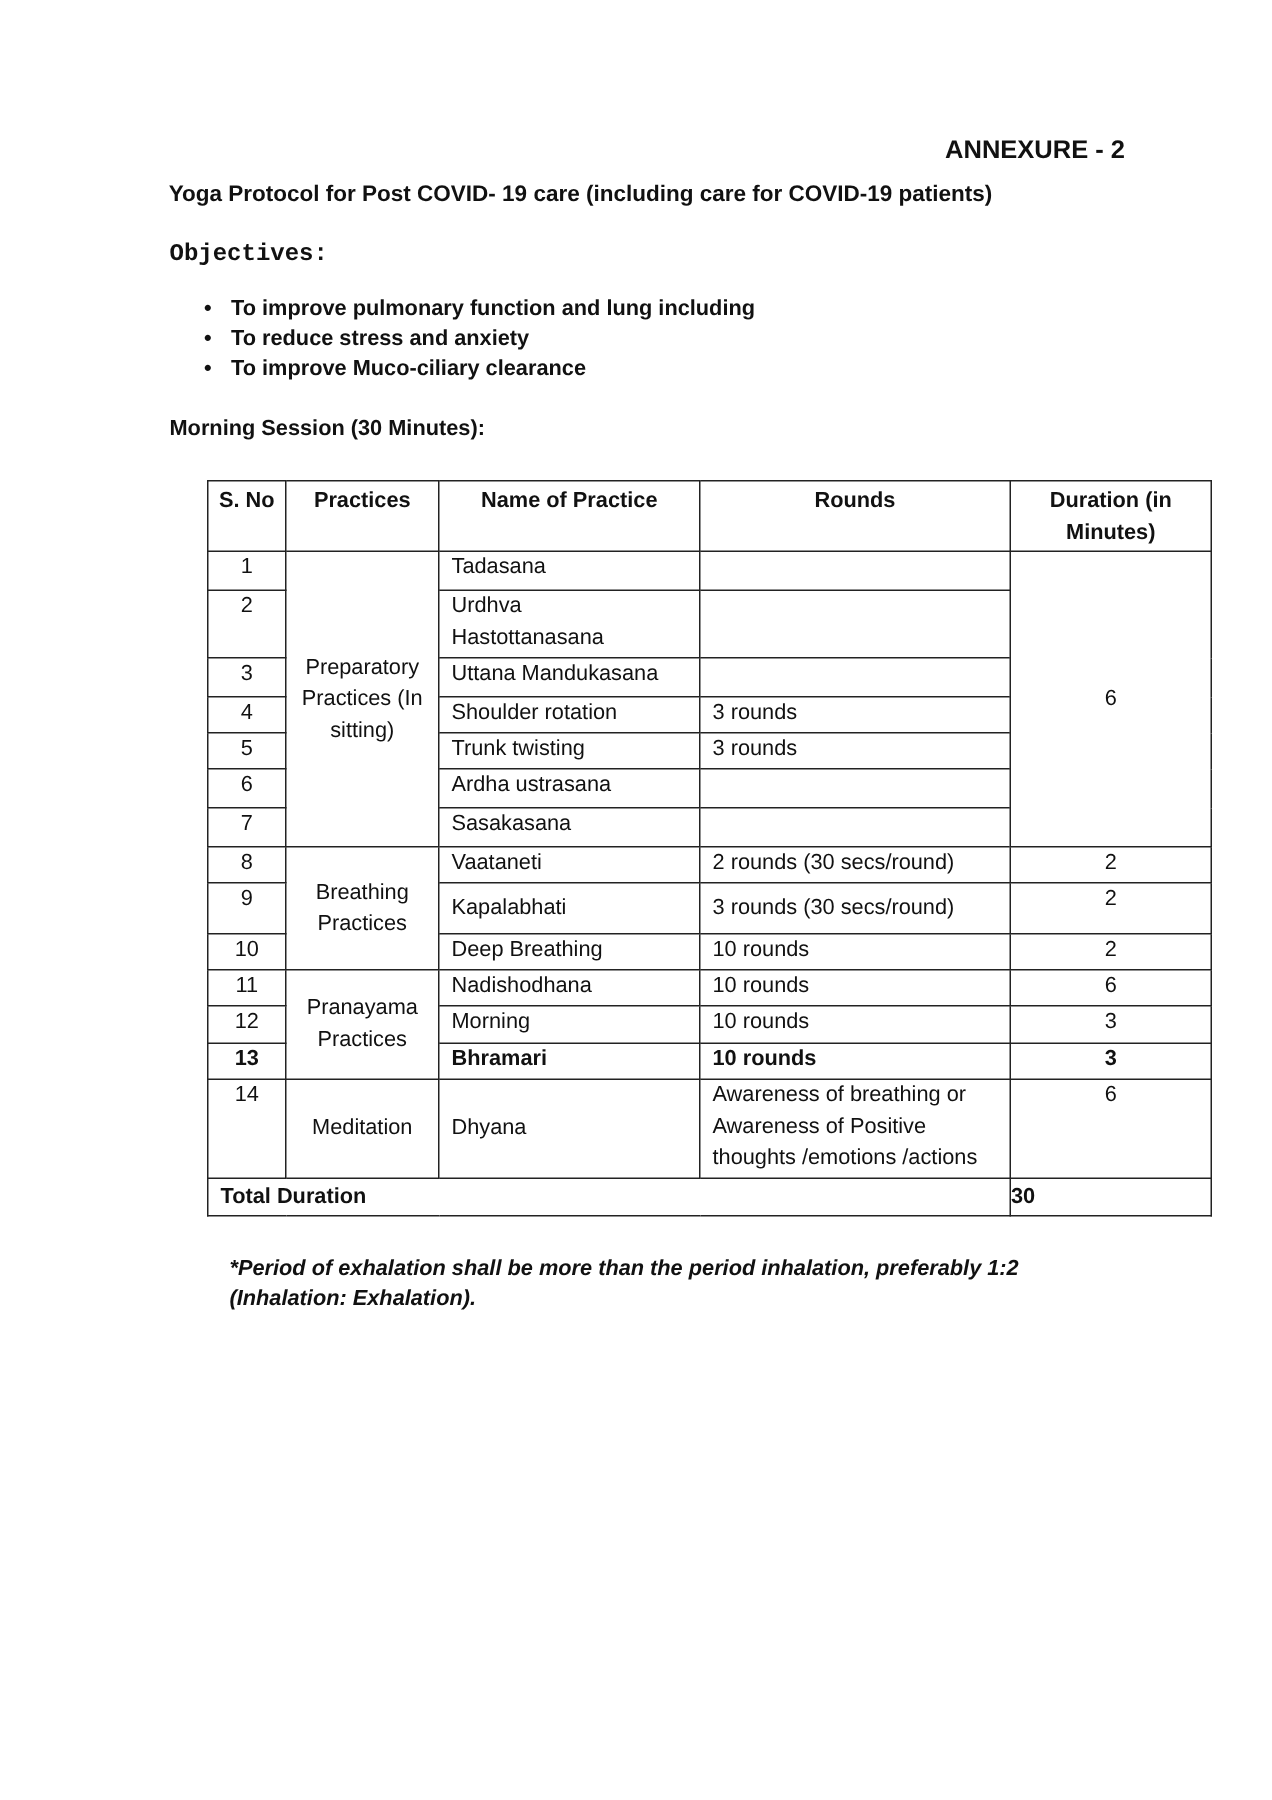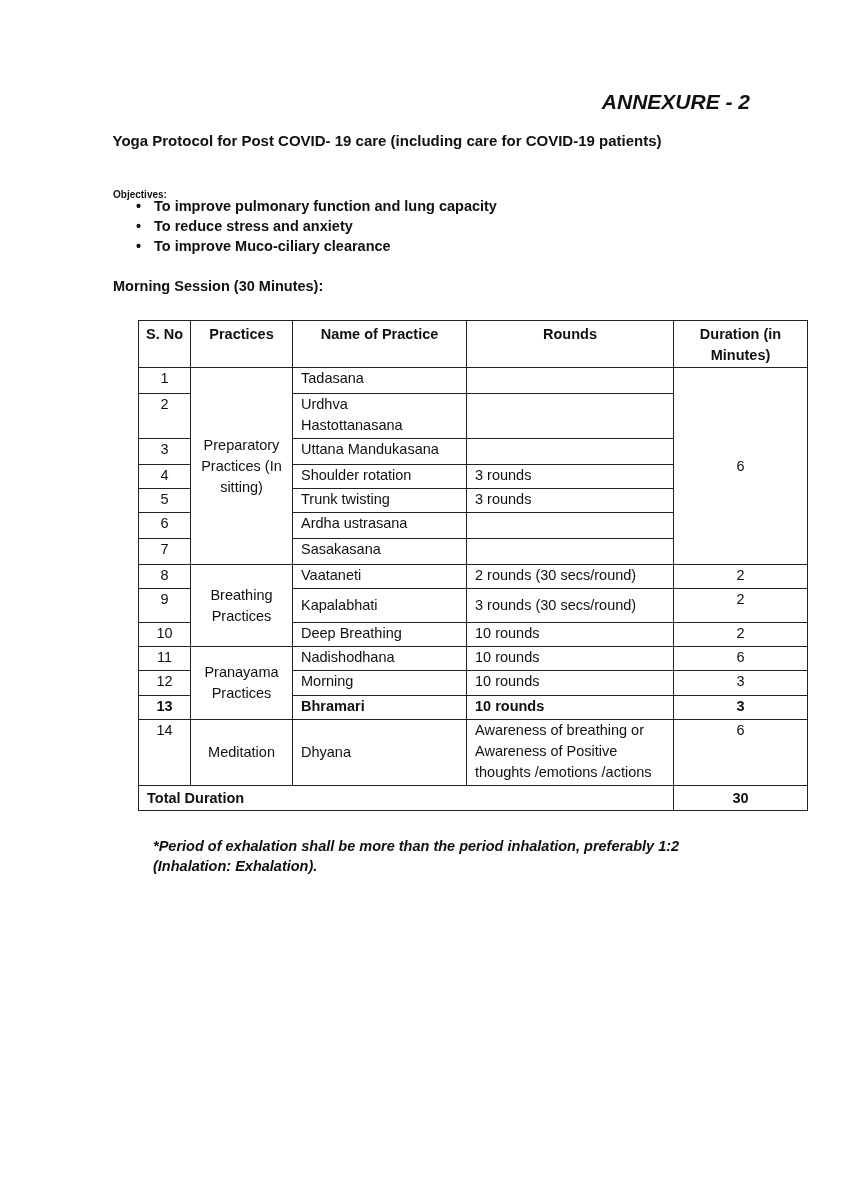--- a/index.html
+++ b/index.html
@@ -1,55 +1,55 @@
 <!DOCTYPE html>
 <html><head>
 <meta charset="utf-8">
 <style>
   html, body { margin: 0; padding: 0; background: #ffffff; }
   body { width: 848px; height: 1200px; position: relative; overflow: hidden;
          font-family: "Liberation Sans", sans-serif; color: #111; }
   .annexure { position: absolute; top: 90px; left: 600px; width: 150px; text-align: right;
-              font-size: 21px; font-weight: bold; font-style: italic; }
-  .title { position: absolute; top: 132px; left: 0; width: 774px; text-align: center;
+              font-size: 17px; font-weight: bold; }
+  .title { position: absolute; top: 121px; left: 0; width: 774px; text-align: center;
            font-size: 15px; font-weight: bold; padding-left: 0; }
-  .objectives-label { position: absolute; top: 189px; left: 113px; font-size: 10px; font-weight: bold; }
+  .objectives-label { position: absolute; top: 160px; left: 113px; font-size: 16px; font-weight: bold; font-family: Liberation Mono, monospace; }
   .objectives { position: absolute; top: 196px; left: 134px; margin: 0; padding: 0; list-style: none;
                 font-size: 14.5px; font-weight: bold; }
   .objectives li { height: 20px; line-height: 20px; position: relative; padding-left: 20px; }
   .objectives li .bullet { position: absolute; left: 2px; top: 0; }
   .session { position: absolute; top: 278px; left: 113px; font-size: 14.5px; font-weight: bold; }
 
   table.protocol { position: absolute; top: 320px; left: 138px; border-collapse: collapse;
                    font-size: 14.5px; }
   table.protocol td, table.protocol th { border: 1.5px solid #222; padding: 0; vertical-align: top; }
   table.protocol th { font-weight: bold; text-align: center; padding-top: 3px; height: 43px; line-height: 21px; }
   .c1 { width: 51px; } .c2 { width: 101px; } .c3 { width: 173px; } .c4 { width: 206px; } .c5 { width: 121px; }
   td.sno { text-align: center; padding-top: 2px !important; }
   td.group { text-align: center; vertical-align: middle !important; line-height: 21px; }
   td.name, td.rounds { padding-left: 8px !important; line-height: 21px; }
   td.dur { text-align: center; line-height: 21px; }
   td.durmid { text-align: center; vertical-align: middle !important; }
   td.vm { vertical-align: middle !important; }
   tr.total td { font-weight: bold; height: 24px; vertical-align: middle; }
   tr.total td.tlabel { padding-left: 8px; }
-  tr.total td.tval { text-align: center; }
+  tr.total td.tval { }
 
   .note { position: absolute; top: 836px; left: 153px; width: 580px; font-size: 14.5px;
           font-weight: bold; font-style: italic; line-height: 20px; }
 </style>
 </head>
 <body>
 
 <div class="annexure">ANNEXURE - 2</div>
 <div class="title">Yoga Protocol for Post COVID- 19 care (including care for COVID-19 patients)</div>
 
 <div class="objectives-label">Objectives:</div>
 <ul class="objectives">
-  <li><span class="bullet">•</span><span>To improve pulmonary function and lung capacity</span></li>
+  <li><span class="bullet">•</span><span>To improve pulmonary function and lung including</span></li>
   <li><span class="bullet">•</span><span>To reduce stress and anxiety</span></li>
   <li><span class="bullet">•</span><span>To improve Muco-ciliary clearance</span></li>
 </ul>
 
 <div class="session">Morning Session (30 Minutes):</div>
 
 <table class="protocol">
   <thead>
     <tr>
       <th class="c1">S. No</th>

